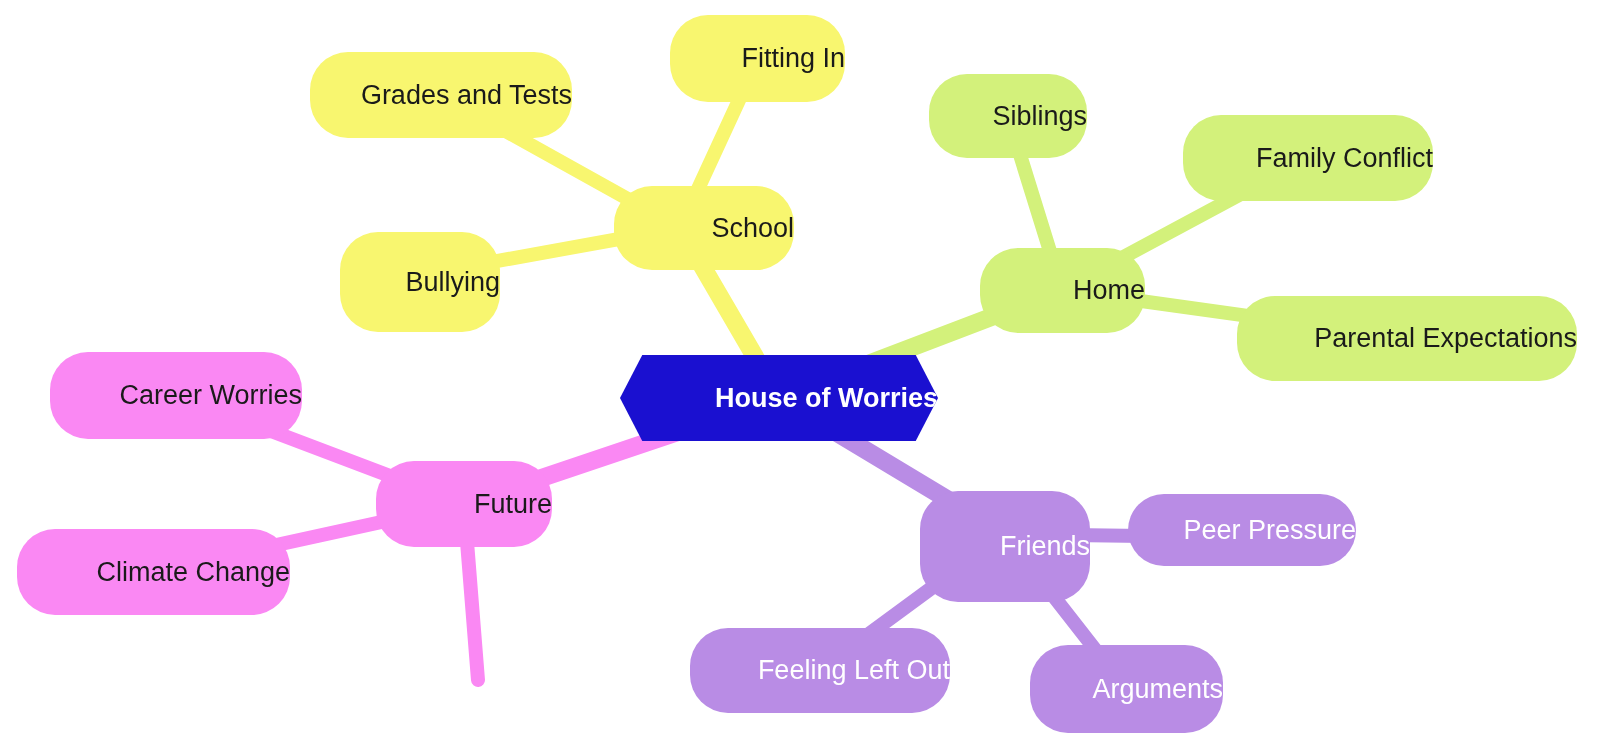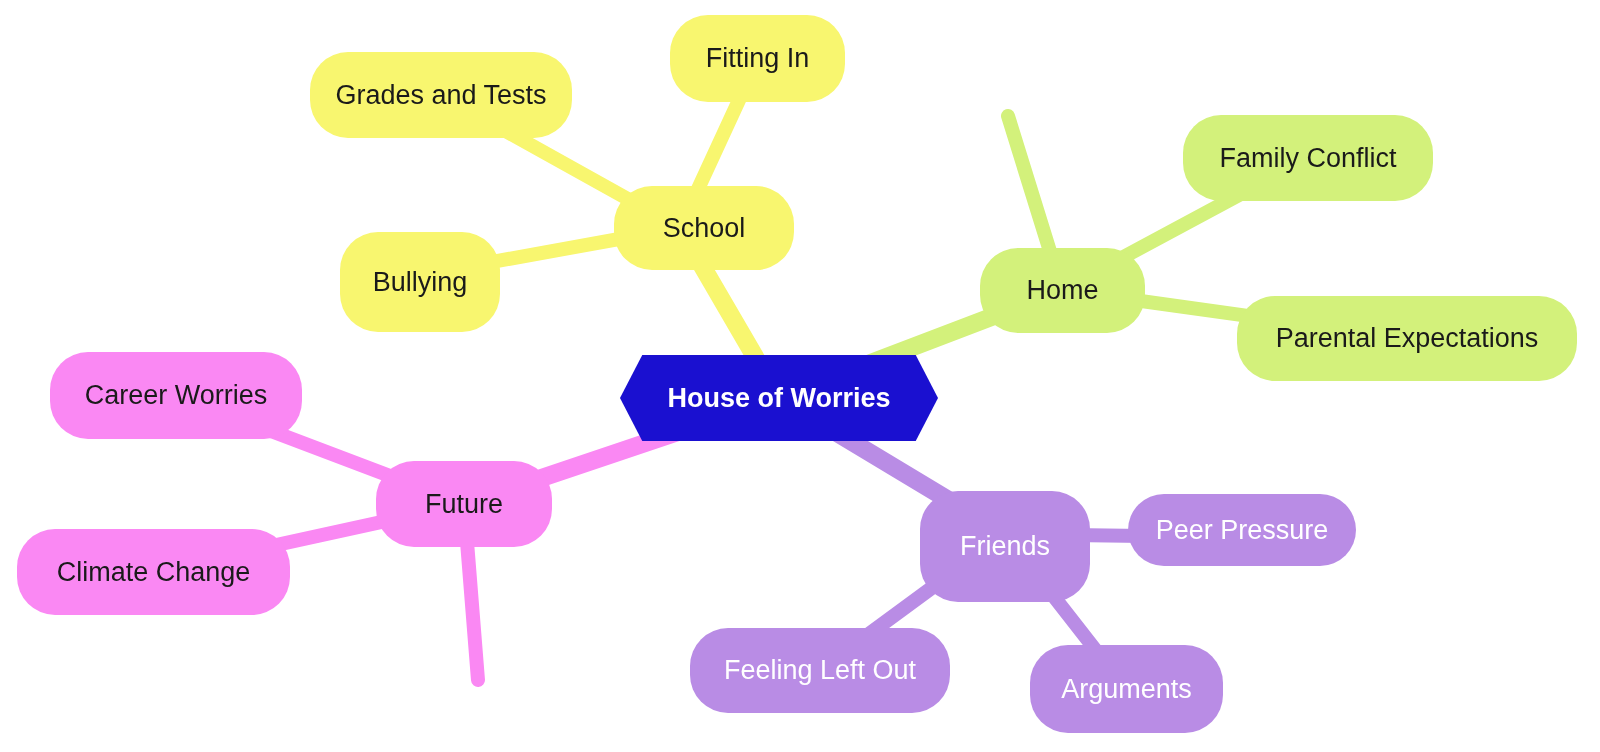--- a/index.html
+++ b/index.html
@@ -22,21 +22,21 @@
   .edges{position:absolute;left:0;top:0;}
   .edge{fill:none;stroke-linecap:round;}
   .lvl1{stroke-width:18;}
   .lvl2{stroke-width:14;}
   .e-school{stroke:var(--c-school);}
   .e-home{stroke:var(--c-home);}
   .e-future{stroke:var(--c-future);}
   .e-friends{stroke:var(--c-friends);}
   .node{
     position:absolute;
-    display:flex;align-items:center;justify-content:center;
+    display:flex;align-items:center;justify-content:flex-end;
     border-radius:38px;
     font-size:27px;
     line-height:1;
     white-space:nowrap;
     text-align:center;
   }
   .n-school{background:var(--c-school);color:var(--t-dark);}
   .n-home{background:var(--c-home);color:var(--t-dark);}
   .n-future{background:var(--c-future);color:var(--t-dark);}
   .n-friends{background:var(--c-friends);color:var(--t-light);}
@@ -90,20 +90,23 @@
   <div class="node n-school" style="left:670px;top:15px;width:175px;height:87px">
     <span>Fitting In</span>
   </div>
   <div class="node n-school" style="left:340px;top:232px;width:160px;height:100px">
     <span>Bullying</span>
   </div>
 
   <div class="node n-home" style="left:980px;top:248px;width:165px;height:85px">
     <span>Home</span>
   </div>
+  <div class="node n-home" style="left:929px;top:74px;width:158px;height:84px">
+    <span>Siblings</span>
+  </div>
   <div class="node n-home" style="left:1183px;top:115px;width:250px;height:86px">
     <span>Family Conflict</span>
   </div>
   <div class="node n-home" style="left:1237px;top:296px;width:340px;height:85px">
     <span>Parental Expectations</span>
   </div>
 
   <div class="node n-future" style="left:376px;top:461px;width:176px;height:86px">
     <span>Future</span>
   </div>

